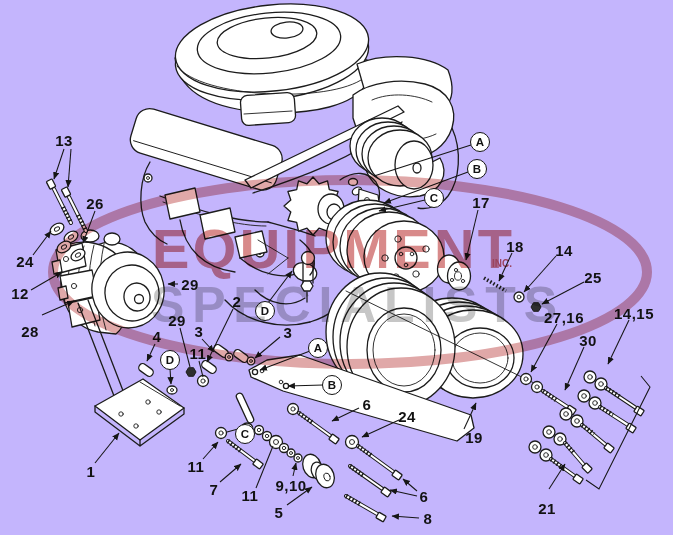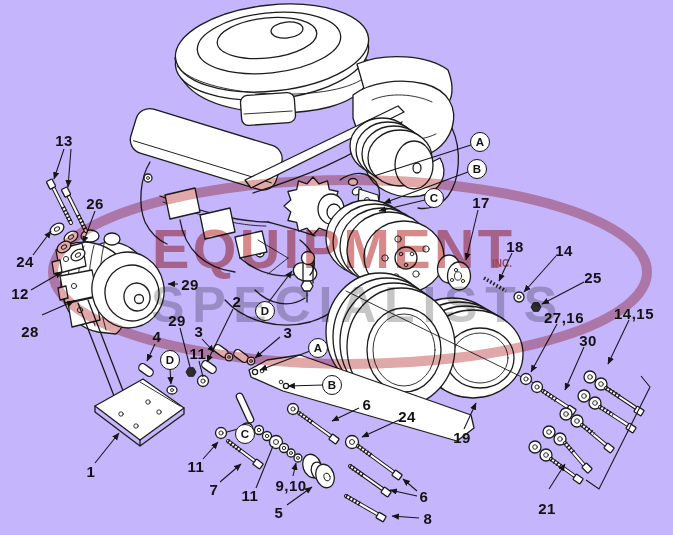--- a/index.html
+++ b/index.html
@@ -420,21 +420,21 @@
   <span class="num" style="left:407px;top:416px">24</span>
   <span class="num" style="left:424px;top:496px">6</span>
   <span class="num" style="left:428px;top:518px">8</span>
   <span class="num" style="left:481px;top:202px">17</span>
   <span class="num" style="left:515px;top:246px">18</span>
   <span class="num" style="left:564px;top:250px">14</span>
   <span class="num" style="left:593px;top:277px">25</span>
   <span class="num" style="left:564px;top:317px">27,16</span>
   <span class="num" style="left:634px;top:313px">14,15</span>
   <span class="num" style="left:588px;top:340px">30</span>
-  <span class="num" style="left:462px;top:437px">19</span>
+  <span class="num" style="left:474px;top:437px">19</span>
   <span class="num" style="left:547px;top:508px">21</span>
 
   <div class="ref" style="left:480px;top:142px">A</div>
   <div class="ref" style="left:477px;top:169px">B</div>
   <div class="ref" style="left:434px;top:198px">C</div>
   <div class="ref" style="left:265px;top:311px">D</div>
   <div class="ref" style="left:318px;top:348px">A</div>
   <div class="ref" style="left:332px;top:385px">B</div>
   <div class="ref" style="left:245px;top:434px">C</div>
   <div class="ref" style="left:170px;top:360px">D</div>

